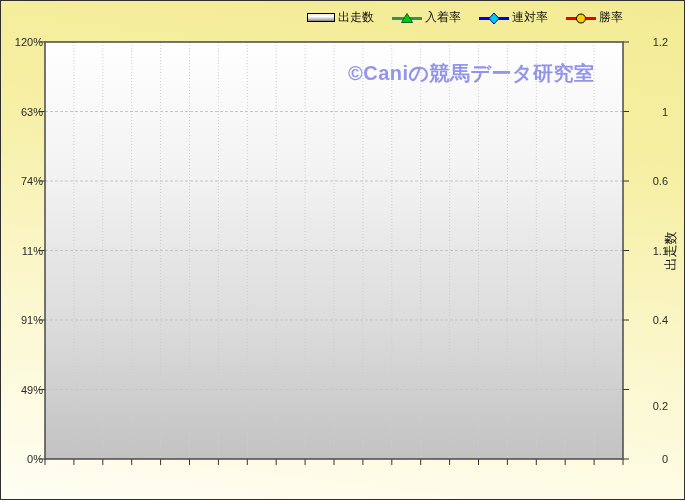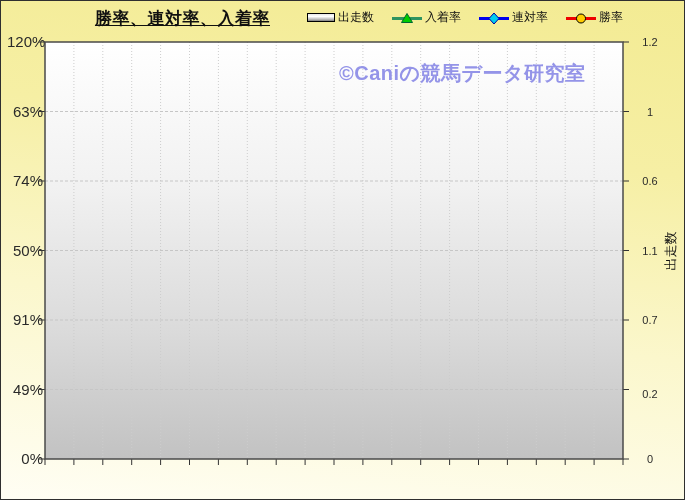--- a/index.html
+++ b/index.html
@@ -32,46 +32,45 @@
     position:absolute;left:44px;top:41px;width:578px;height:417px;
     background:linear-gradient(to bottom,#ffffff 0%,#f1f1f1 35%,#dadada 70%,#c2c2c2 100%);
   }
   .plot svg{overflow:visible;display:block;}
   .vgrid{stroke:#cdcdcd;stroke-width:1;stroke-dasharray:1 2;}
   .hgrid{stroke:#c6c6c6;stroke-width:1;stroke-dasharray:3 2;}
   .tick{stroke:#333;stroke-width:1;}
   .frame{fill:none;stroke:#4a4a4a;stroke-width:1.5;}
   .ylab{
     position:absolute;left:6px;width:36px;height:14px;
-    font-size:15px;color:#2a2a2a;text-align:right;line-height:14px;
+    font-size:11px;color:#2a2a2a;text-align:right;line-height:14px;
   }
   .y2lab{
     position:absolute;left:631px;width:36px;height:14px;
-    font-size:11px;color:#2a2a2a;text-align:center;line-height:14px;
+    font-size:11px;color:#2a2a2a;text-align:right;line-height:14px;
   }
   .y2title{
     position:absolute;left:656px;top:210px;width:26px;height:80px;
     display:flex;align-items:center;justify-content:center;
   }
   .y2title span{
     transform:rotate(-90deg);white-space:nowrap;
     font-size:13px;color:#101010;
   }
   .watermark{
-    position:absolute;left:338px;top:59px;
+    position:absolute;left:347px;top:59px;
     font-size:20px;font-weight:bold;color:#9494e8;
     white-space:nowrap;letter-spacing:0.5px;
   }
 </style>
 </head>
 <body>
 
 <div id="chart">
 
-  <div class="title">勝率、連対率、入着率</div>
 
   <div class="legend">
     <div class="legend-item">
       <span class="bar-swatch"></span>
       <span class="legend-label">出走数</span>
     </div>
     <div class="legend-item">
       <svg class="marker-svg" width="30" height="12" viewBox="0 0 30 12">
         <rect x="0" y="5" width="30" height="3" fill="#2e9360"></rect>
         <polygon points="15,1.5 20.5,10.5 9.5,10.5" stroke-width="1" fill="#00cc00" stroke="#063"></polygon>
@@ -90,31 +89,31 @@
         <rect x="0" y="5" width="30" height="3" fill="#ee0000"></rect>
         <circle cx="15" cy="6.5" r="4.5" stroke="#000" stroke-width="1" fill="#ffcc00"></circle>
       </svg>
       <span class="legend-label">勝率</span>
     </div>
   </div>
 
   <span class="ylab" style="top:34px">120%</span>
   <span class="ylab" style="top:103.5px">63%</span>
   <span class="ylab" style="top:173px">74%</span>
-  <span class="ylab" style="top:242.5px">50%</span>
+  <span class="ylab" style="top:242.5px">11%</span>
   <span class="ylab" style="top:312px">91%</span>
   <span class="ylab" style="top:381.5px">49%</span>
   <span class="ylab" style="top:451px">0%</span>
 
   <span class="y2lab" style="top:34px">1.2</span>
   <span class="y2lab" style="top:103.5px">1</span>
   <span class="y2lab" style="top:173px">0.6</span>
   <span class="y2lab" style="top:242.5px">1.1</span>
-  <span class="y2lab" style="top:312px">0.7</span>
-  <span class="y2lab" style="top:386px">0.2</span>
+  <span class="y2lab" style="top:312px">0.4</span>
+  <span class="y2lab" style="top:398px">0.2</span>
   <span class="y2lab" style="top:451px">0</span>
 
   <div class="y2title">
     <span>出走数</span>
   </div>
 
   <div class="plot">
     <svg id="grid" width="578" height="417" viewBox="0 0 578 417">
         <line x1="28.9" y1="0" x2="28.9" y2="417" class="vgrid"></line>
         <line x1="57.8" y1="0" x2="57.8" y2="417" class="vgrid"></line>

